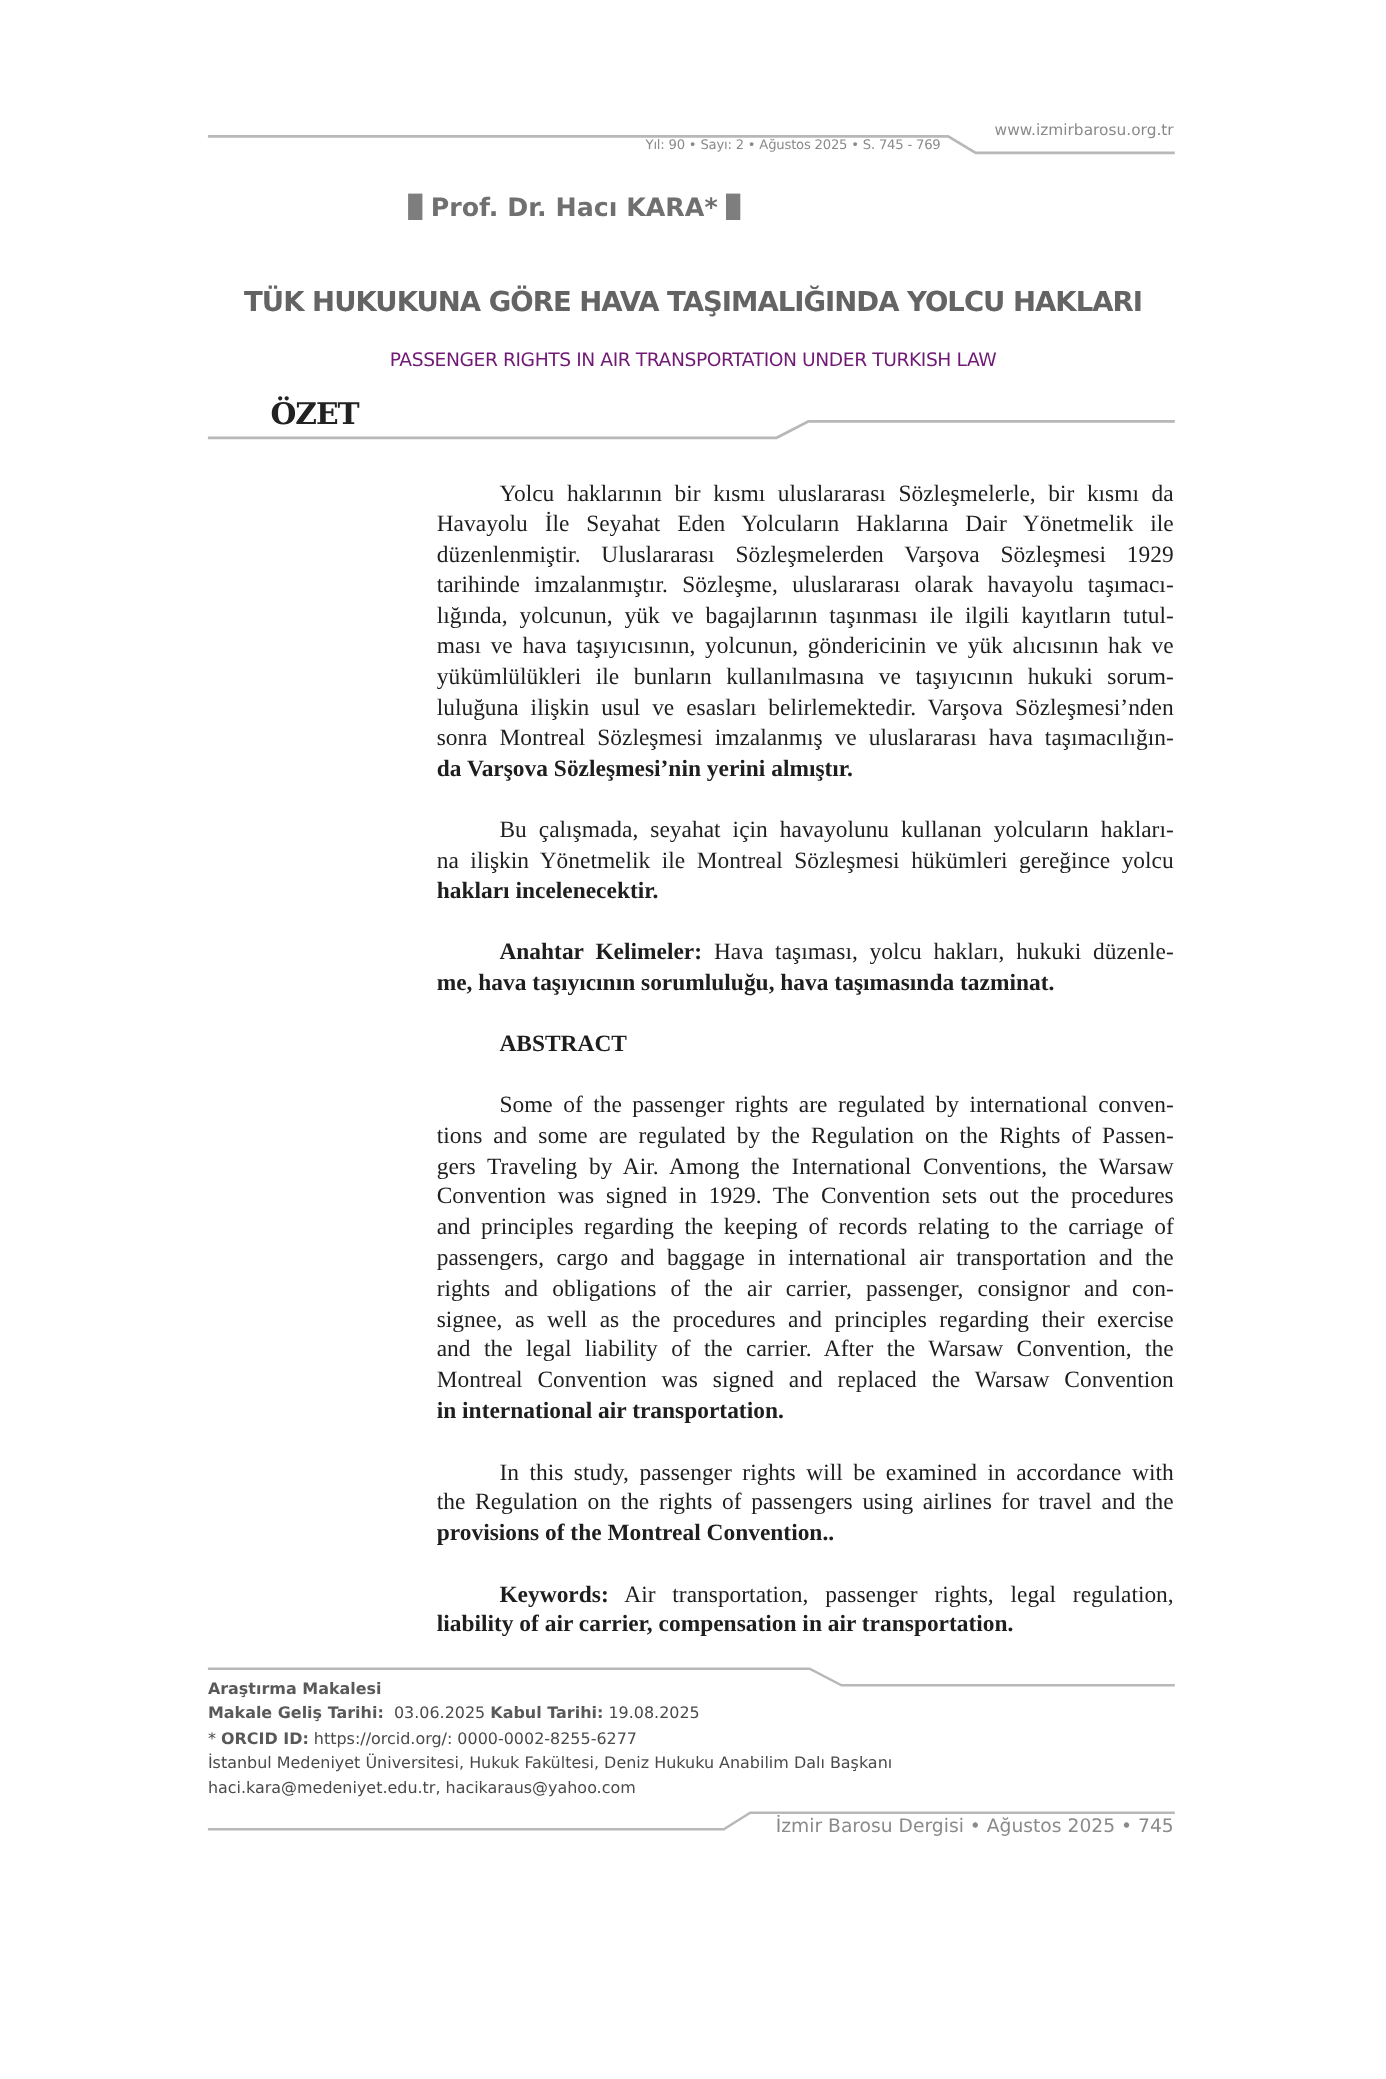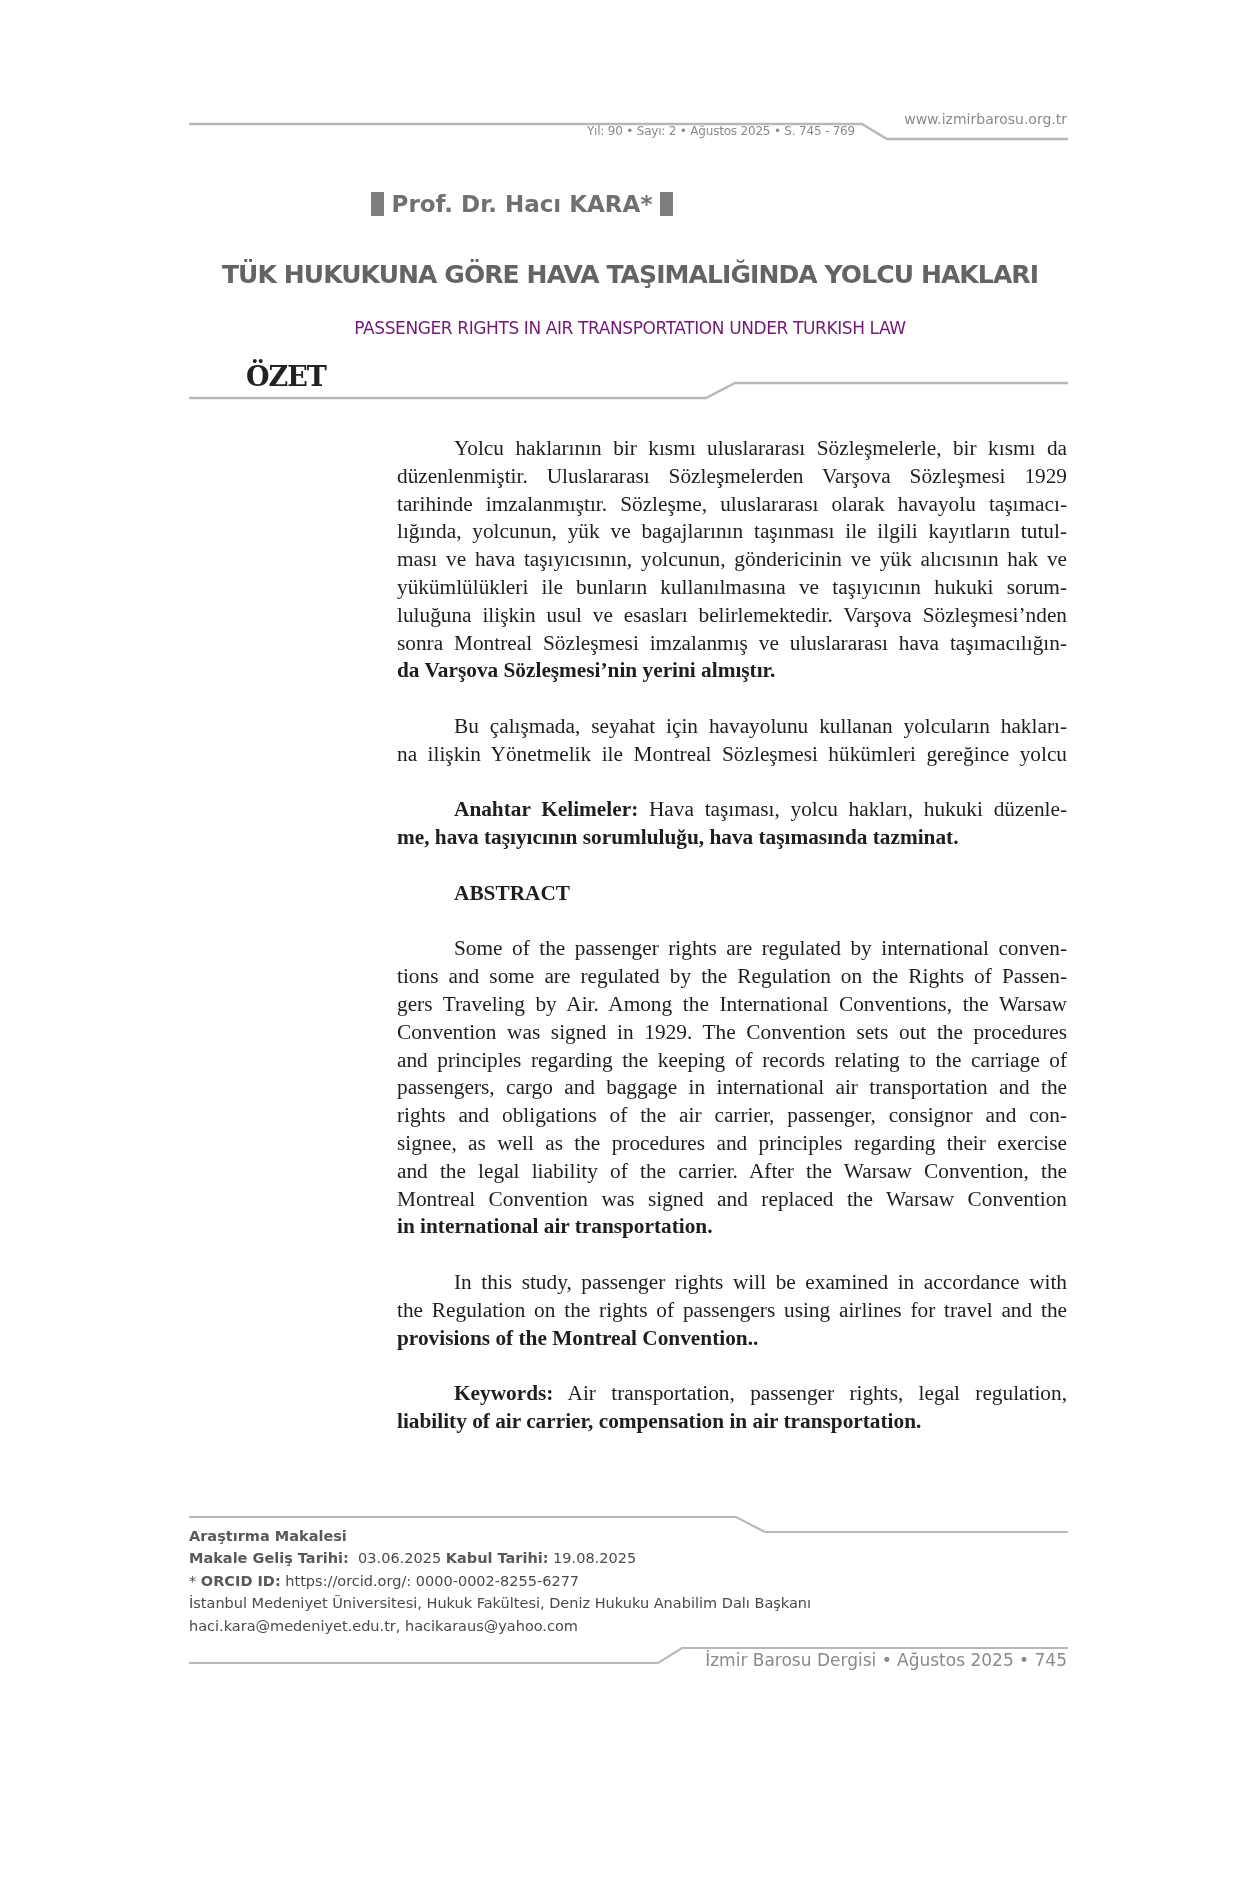--- a/index.html
+++ b/index.html
@@ -3,21 +3,21 @@
 <meta charset="utf-8">
 <style>
   html, body { margin: 0; padding: 0; background: #ffffff; }
   body { width: 1260px; height: 1890px; position: relative; overflow: hidden; }
   .abs { position: absolute; }
   svg.rules { position: absolute; left: 0; top: 0; width: 1260px; height: 1890px; pointer-events: none; }
 
   .hdr-issue { right: 405px; top: 124px; font-family: "DejaVu Sans", sans-serif; font-size: 12px; color: #8a8a8a; letter-spacing: -0.2px; white-space: nowrap; }
   .hdr-site { right: 193px; top: 111px; font-family: "DejaVu Sans", sans-serif; font-size: 14px; color: #8a8a8a; white-space: nowrap; }
 
-  .author { left: 0; width: 1044px; top: 176px; text-align: center; font-family: "DejaVu Sans", sans-serif; font-weight: bold; font-size: 23px; color: #707070; white-space: nowrap; margin-top: 15px; }
+  .author { left: 0; width: 1044px; top: 176px; text-align: center; font-family: "DejaVu Sans", sans-serif; font-weight: bold; font-size: 23px; color: #707070; white-space: nowrap; }
   .author .blk { display: inline-block; width: 13px; height: 24px; background: #7e7e7e; vertical-align: -4px; margin: 0 8px; }
 
   .title { left: 0; width: 1260px; top: 260px; text-align: center; font-family: "DejaVu Sans", sans-serif; font-weight: bold; font-size: 25px; color: #646464; letter-spacing: -0.9px; white-space: nowrap; }
   .subtitle { left: 0; width: 1260px; top: 318px; text-align: center; font-family: "DejaVu Sans", sans-serif; font-size: 17px; color: #701a75; letter-spacing: -0.4px; white-space: nowrap; }
 
   .ozet { left: 246px; top: 361px; font-family: "DejaVu Serif", serif; font-weight: bold; font-size: 27px; color: #222; letter-spacing: -1px; }
 
   .body { left: 397px; width: 670px; top: 435px; font-family: "Liberation Serif", serif; font-size: 21.3px; line-height: 27.8px; color: #1e1e1e; }
   .para { margin: 0 0 27.8px 0; }
   .line { display: block; text-align: justify; text-align-last: justify; white-space: nowrap; height: 27.8px; overflow: visible; }
@@ -49,32 +49,34 @@
 </div>
 
 <div class="abs title">TÜK HUKUKUNA GÖRE HAVA TAŞIMALIĞINDA YOLCU HAKLARI</div>
 <div class="abs subtitle">PASSENGER RIGHTS IN AIR TRANSPORTATION UNDER TURKISH LAW</div>
 
 <div class="abs ozet">ÖZET</div>
 
 <div class="abs body">
   <div class="para">
       <span class="line first">Yolcu haklarının bir kısmı uluslararası Sözleşmelerle, bir kısmı da</span>
+      <span class="line">Havayolu İle Seyahat Eden Yolcuların Haklarına Dair Yönetmelik ile</span>
       <span class="line">düzenlenmiştir. Uluslararası Sözleşmelerden Varşova Sözleşmesi 1929</span>
       <span class="line">tarihinde imzalanmıştır. Sözleşme, uluslararası olarak havayolu taşımacı-</span>
       <span class="line">lığında, yolcunun, yük ve bagajlarının taşınması ile ilgili kayıtların tutul-</span>
       <span class="line">ması ve hava taşıyıcısının, yolcunun, göndericinin ve yük alıcısının hak ve</span>
       <span class="line">yükümlülükleri ile bunların kullanılmasına ve taşıyıcının hukuki sorum-</span>
       <span class="line">luluğuna ilişkin usul ve esasları belirlemektedir. Varşova Sözleşmesi’nden</span>
       <span class="line">sonra Montreal Sözleşmesi imzalanmış ve uluslararası hava taşımacılığın-</span>
       <span class="line last">da Varşova Sözleşmesi’nin yerini almıştır.</span>
     </div>
   <div class="para">
       <span class="line first">Bu çalışmada, seyahat için havayolunu kullanan yolcuların hakları-</span>
       <span class="line">na ilişkin Yönetmelik ile Montreal Sözleşmesi hükümleri gereğince yolcu</span>
+      <span class="line last">hakları incelenecektir.</span>
     </div>
   <div class="para">
       <span class="line first"><span class="kw-label">Anahtar Kelimeler:</span> Hava taşıması, yolcu hakları, hukuki düzenle-</span>
       <span class="line last">me, hava taşıyıcının sorumluluğu, hava taşımasında tazminat.</span>
     </div>
   <div class="para heading">
     <span class="line">ABSTRACT</span>
   </div>
   <div class="para">
       <span class="line first">Some of the passenger rights are regulated by international conven-</span>

